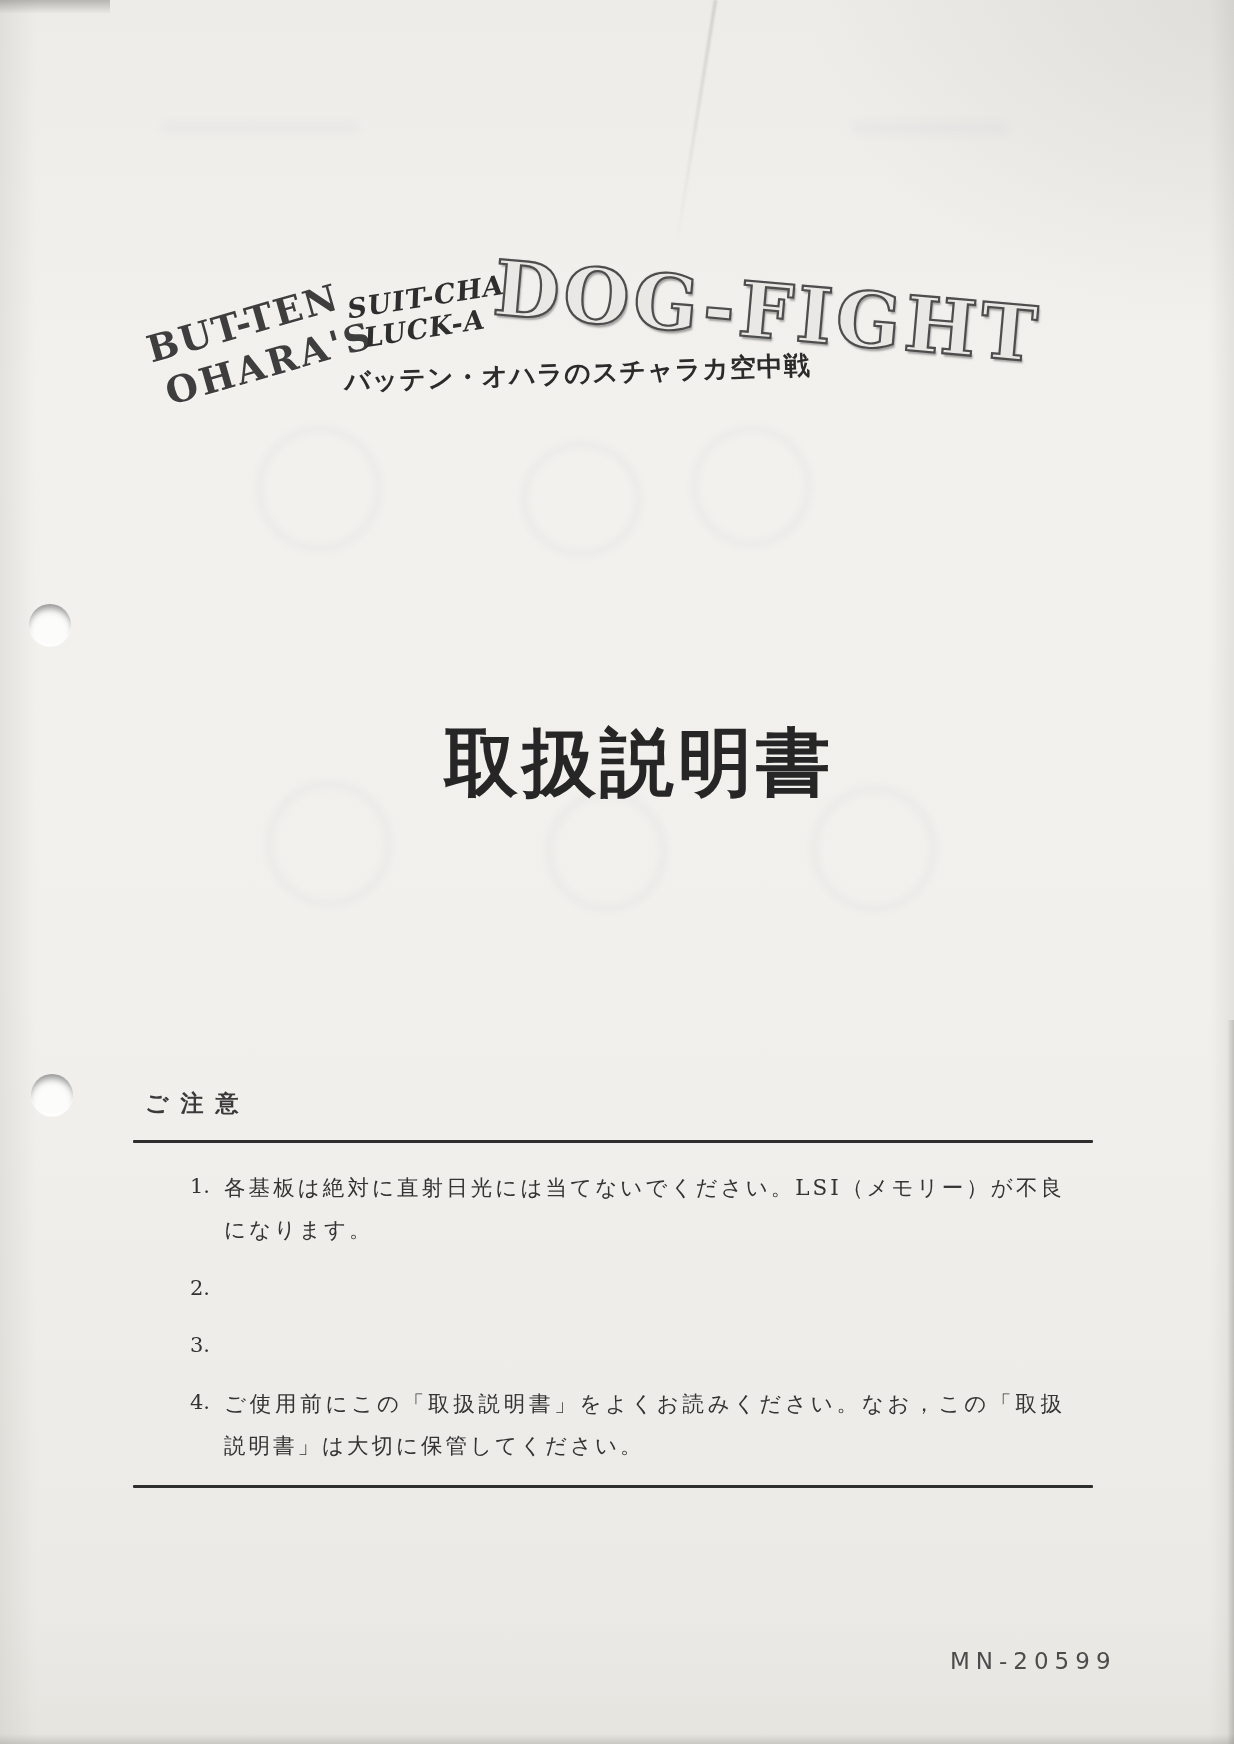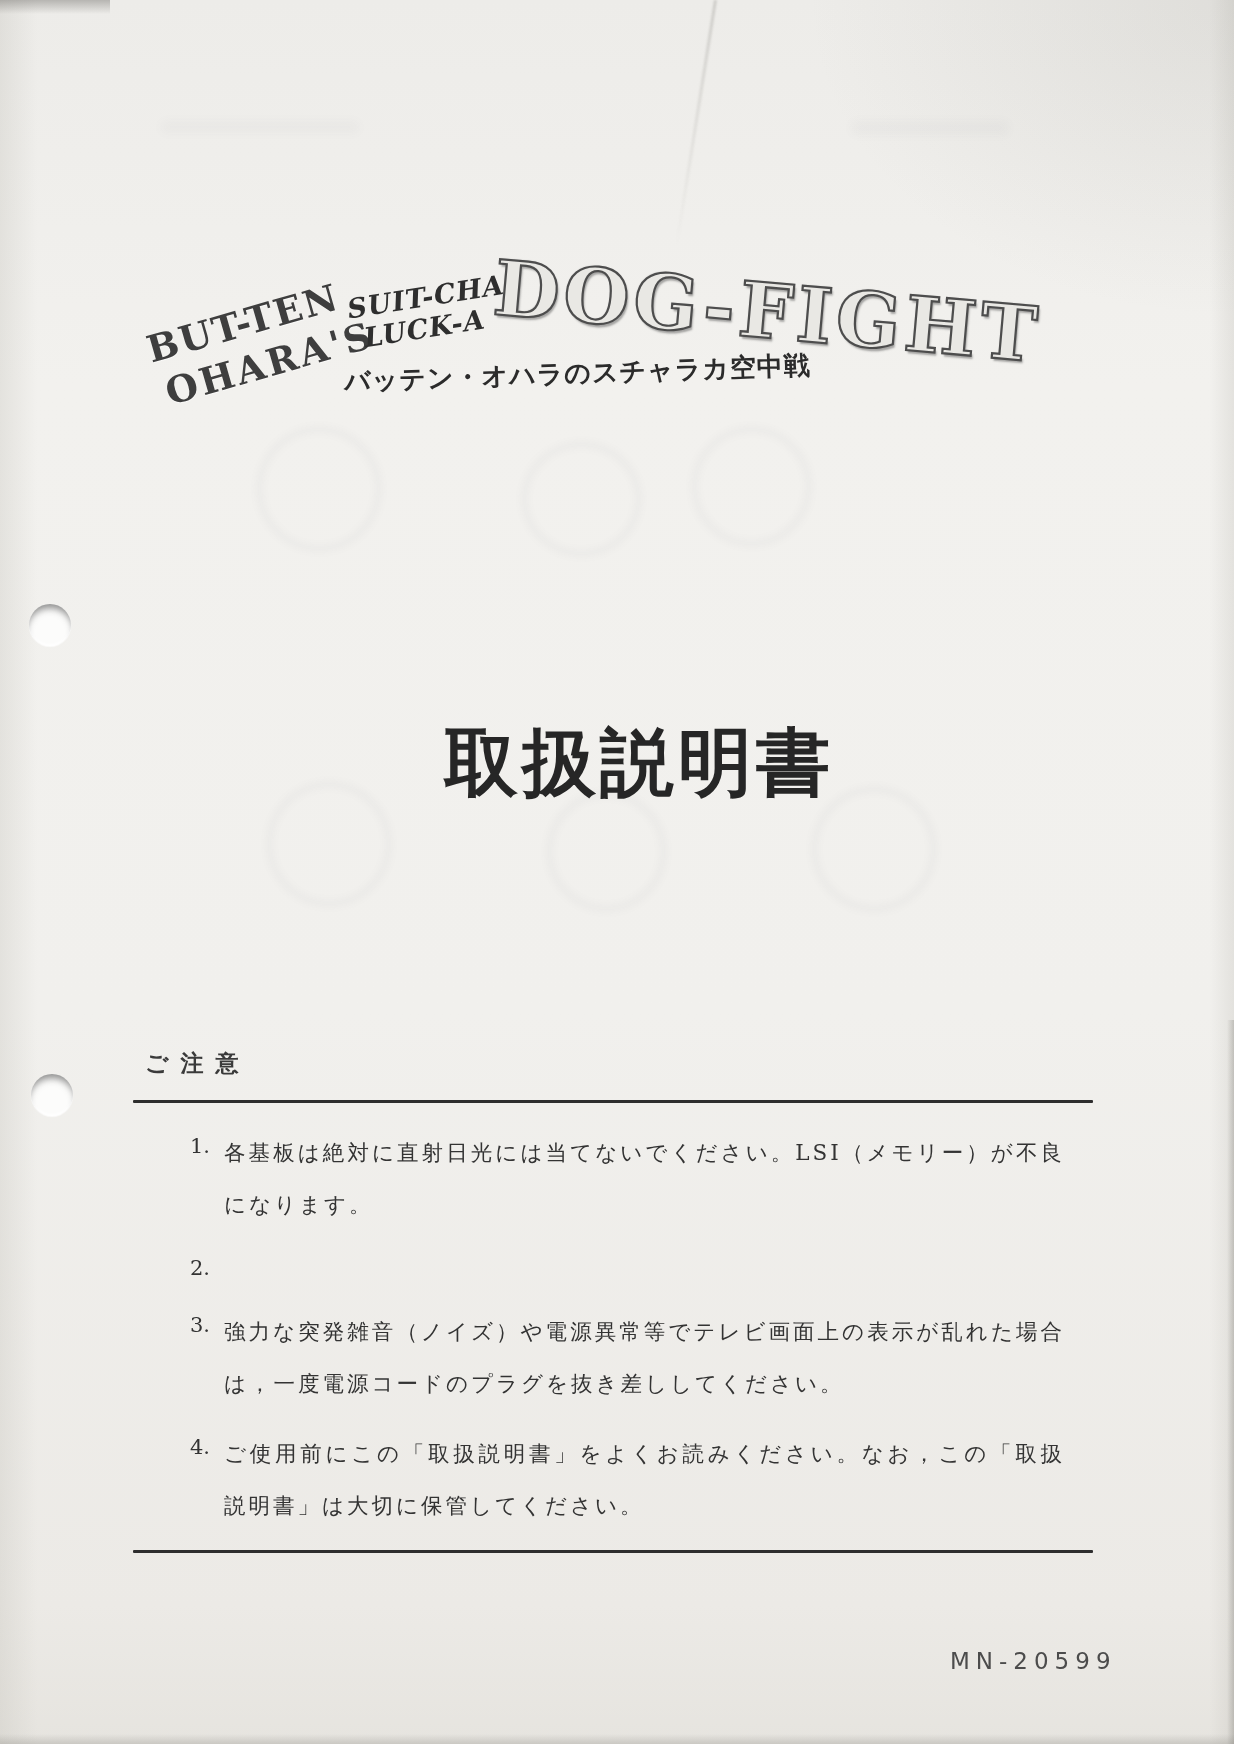--- a/index.html
+++ b/index.html
@@ -48,30 +48,30 @@
     color:#e9e8e4;-webkit-text-stroke:2.2px #4d4d4d;
     text-shadow:2px 3px 2px rgba(70,70,70,.45), -1px -1px 1px rgba(130,130,130,.35);}
   .subtitle{position:absolute;left:344px;top:356px;transform:rotate(-2deg);
     font-family:"DejaVu Sans","Liberation Sans",sans-serif;font-weight:bold;
     font-size:26px;letter-spacing:1px;color:#2b2b2b;white-space:nowrap;}
   
   .main-title{position:absolute;left:0;right:0;top:714px;text-align:center;
     font-family:"DejaVu Sans","Liberation Sans",sans-serif;font-weight:900;
     font-size:74px;letter-spacing:4px;color:#262626;padding-left:44px;}
   
-  .notice{position:absolute;left:133px;top:1048px;width:960px;}
+  .notice{position:absolute;left:133px;top:1088px;width:960px;}
   .notice-heading{margin-left:12px;font-size:23px;font-weight:600;letter-spacing:12px;
     color:#3a3a3a;line-height:30px;
     font-family:"DejaVu Sans","Liberation Sans",sans-serif;}
   .rule{height:3px;background:#2e2e2e;margin-top:22px;border-radius:1px;}
   .notice-list{margin-top:24px;}
   .item{display:flex;margin-bottom:18px;padding-right:28px;
     font-family:"DejaVu Serif","Liberation Serif",serif;}
   .item-num{flex:none;width:34px;margin-left:57px;font-size:21px;line-height:39px;color:#333;}
-  .item-text{flex:1;font-size:21.5px;line-height:52px;letter-spacing:3px;
+  .item-text{flex:1;font-size:21.5px;line-height:42px;letter-spacing:3px;
     text-align:justify;text-justify:inter-ideograph;color:#333;}
   .rule-bottom{margin-top:10px;}
   
   .doc-number{position:absolute;left:950px;top:1648px;
     font-family:"DejaVu Sans","Liberation Sans",sans-serif;
     font-size:23px;letter-spacing:6px;color:#4c4c4c;}
 </style>
 </head>
 <body>
 
@@ -112,21 +112,20 @@
   <div class="notice-list">
     <div class="item">
       <span class="item-num">1.</span>
       <span class="item-text">各基板は絶対に直射日光には当てないでください。LSI（メモリー）が不良になります。</span>
     </div>
     <div class="item">
       <span class="item-num">2.</span>
     </div>
     <div class="item">
       <span class="item-num">3.</span>
-      <span class="item-text">強力な突発雑音（ノイズ）や電源異常等でテレビ画面上の表示が乱れた場合は，一度電源コードのプラグを抜き差ししてください。</span>
     </div>
     <div class="item">
       <span class="item-num">4.</span>
       <span class="item-text">ご使用前にこの「取扱説明書」をよくお読みください。なお，この「取扱説明書」は大切に保管してください。</span>
     </div>
   </div>
   <div class="rule rule-bottom"></div>
 </div>
 
 <div class="doc-number">MN-20599</div>

